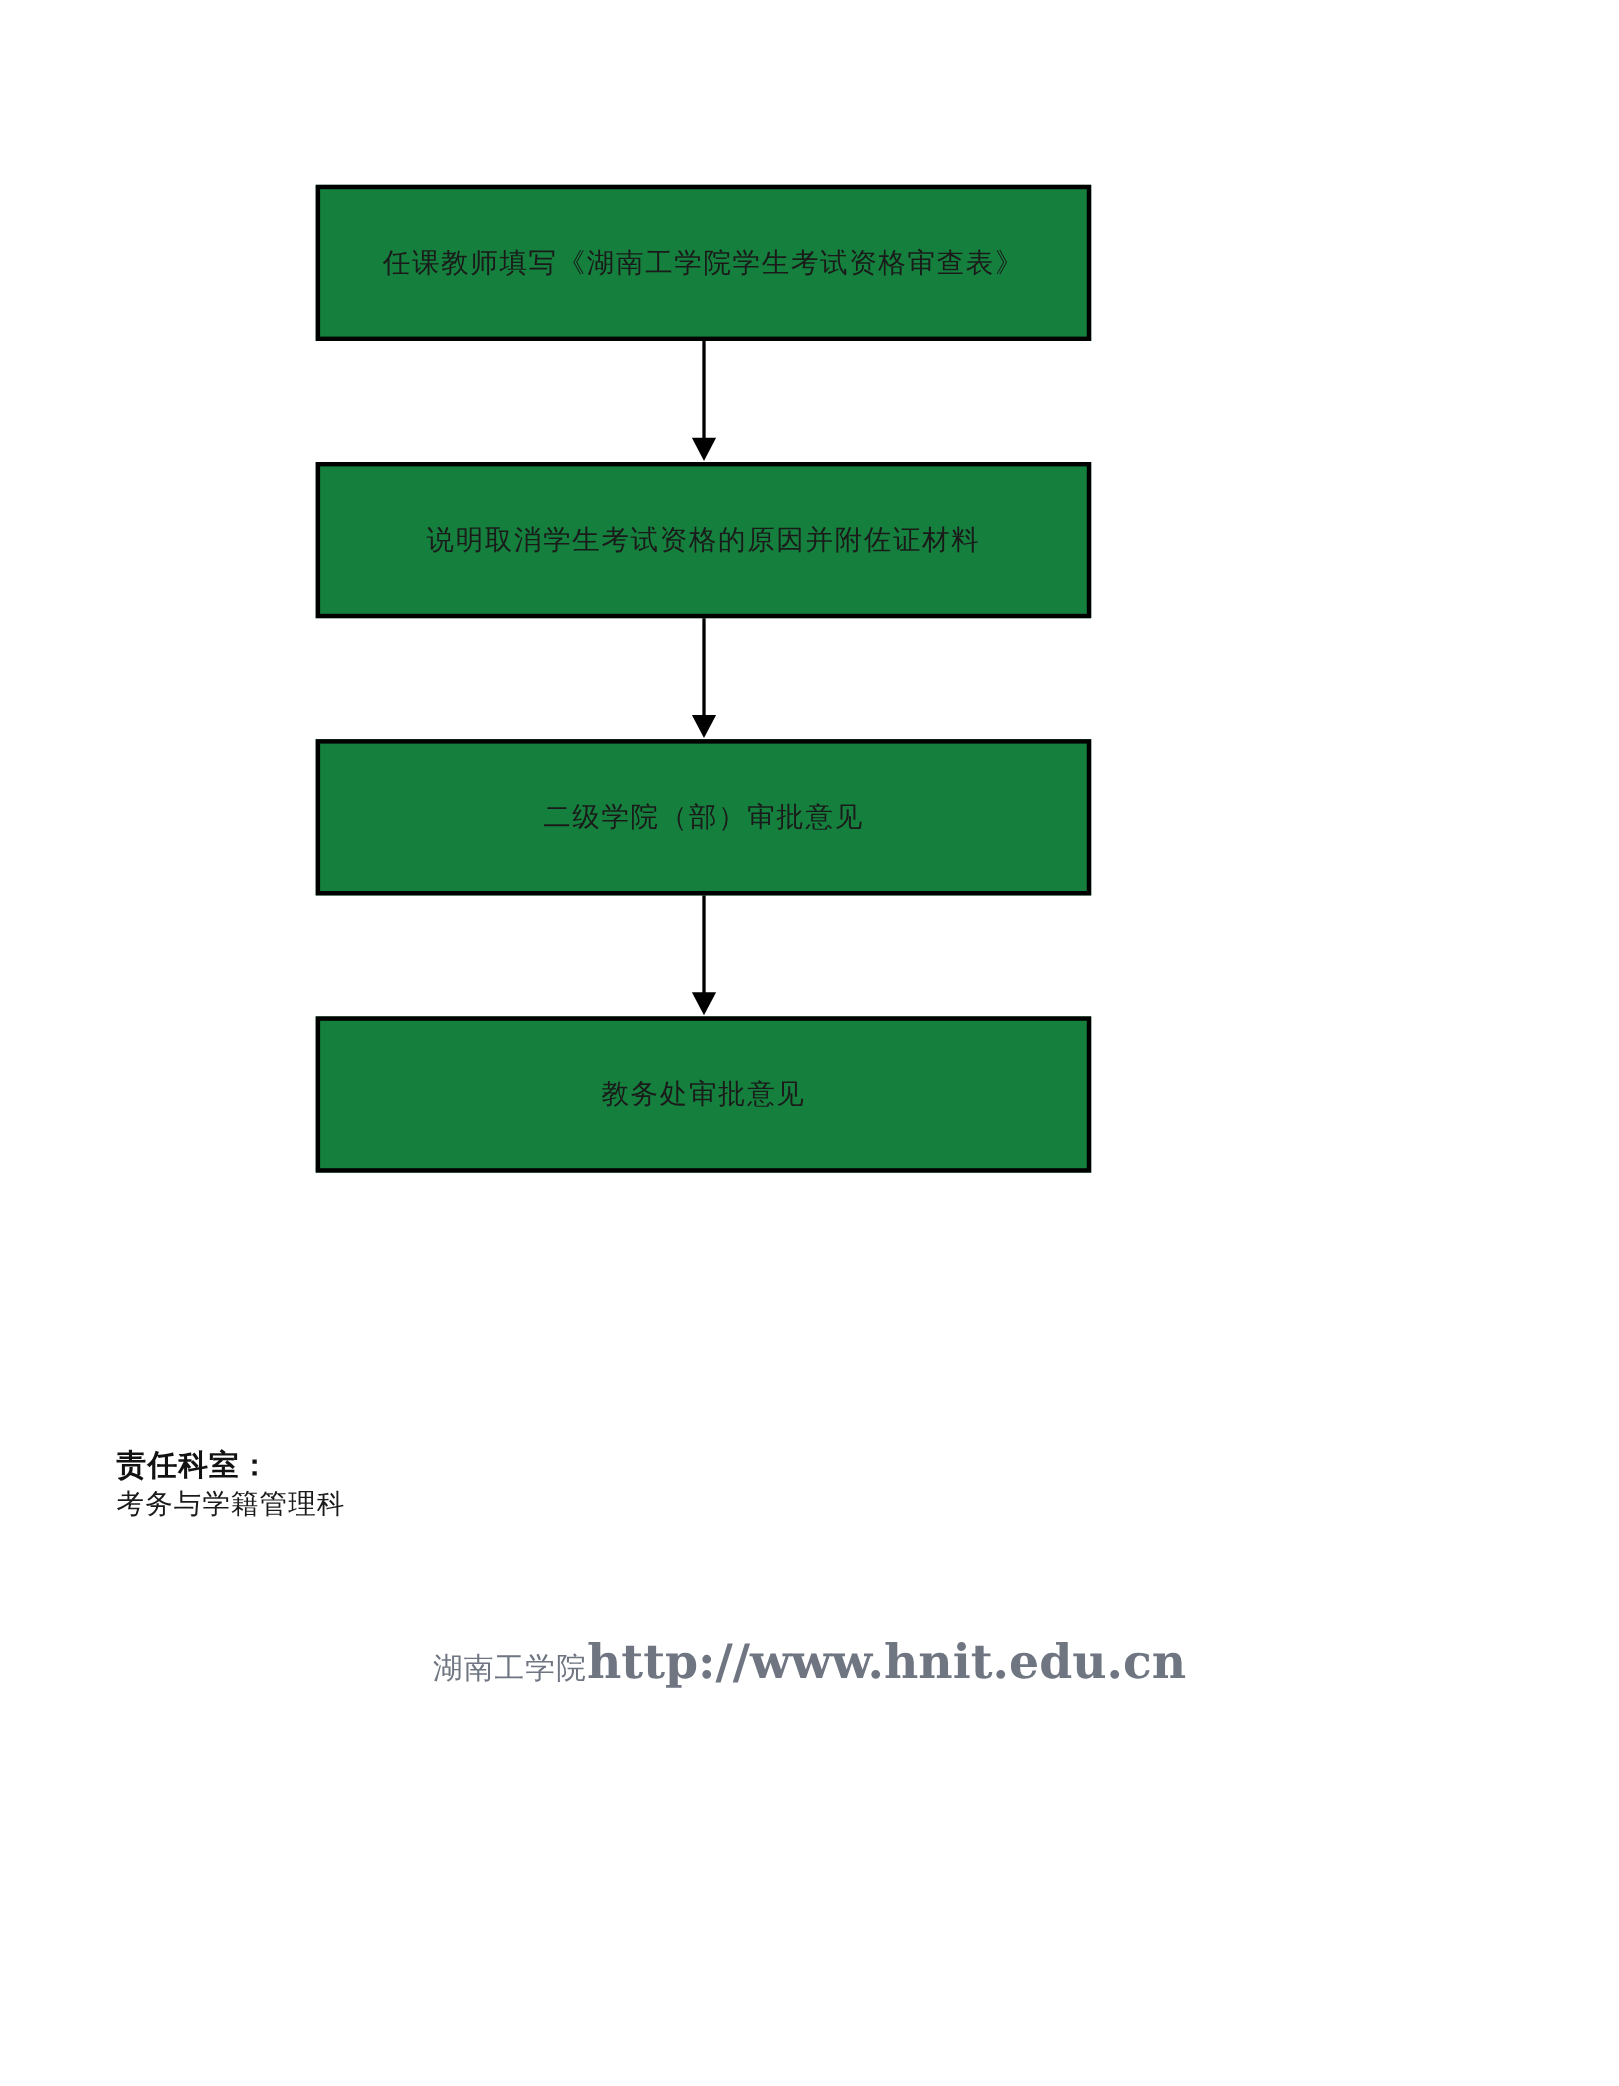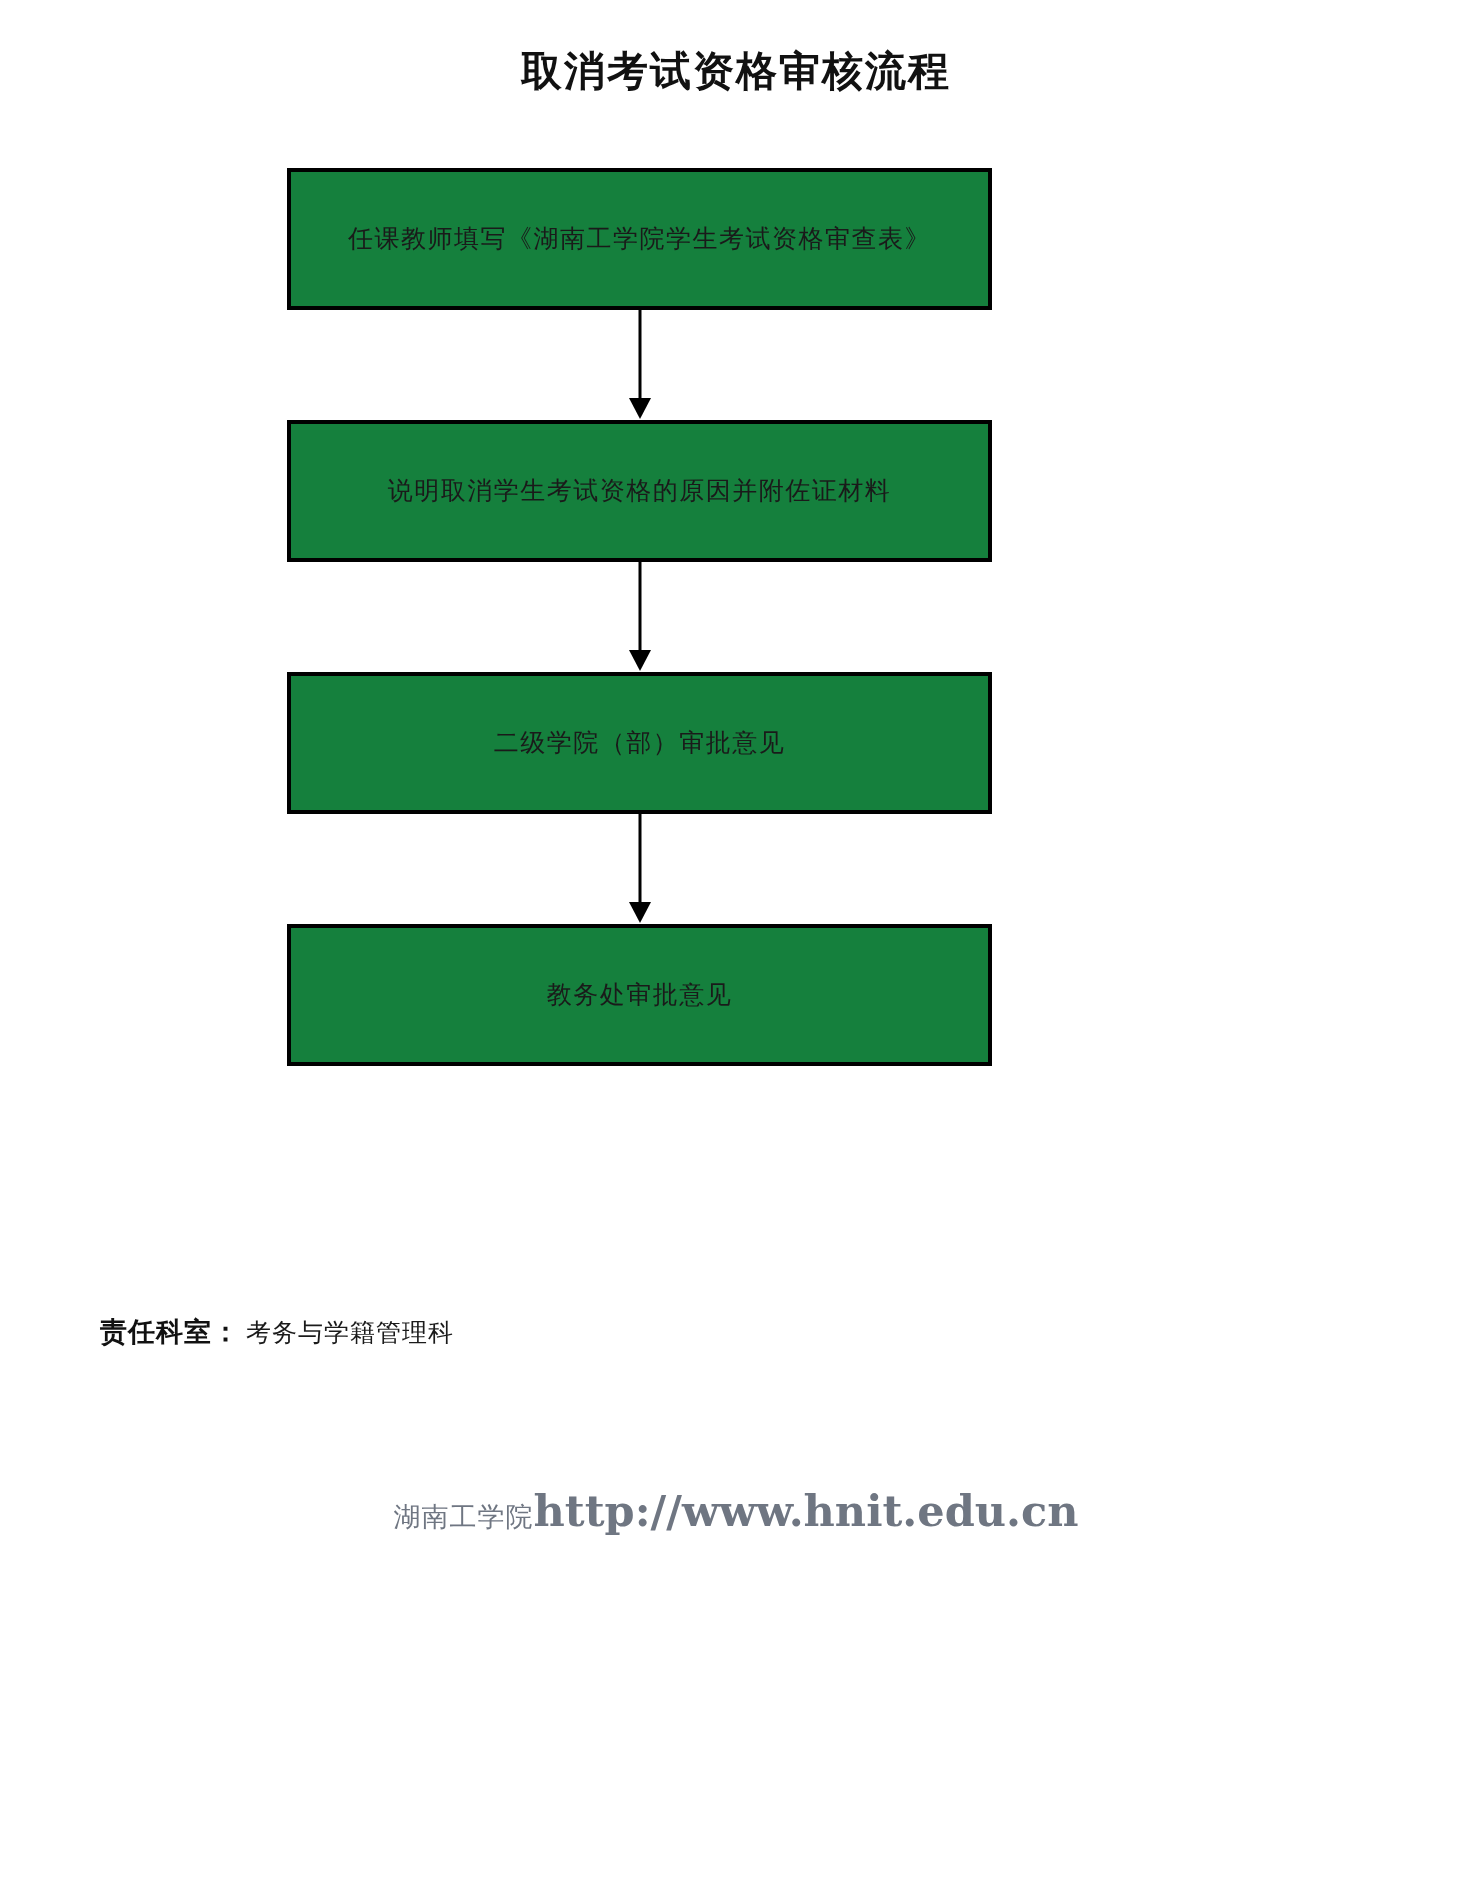--- a/index.html
+++ b/index.html
@@ -101,21 +101,21 @@
     left: 0;
     width: 1472px;
     height: 46px;
   }
   .footer-item {
     position: absolute;
     display: flex;
     align-items: baseline;
     white-space: nowrap;
   }
-  .footer-item.dept { left: 100px; }
+  .footer-item.dept { left: 100px; flex-direction: column; }
   .footer-item.phone { left: 782px; }
 
   .footer-key {
     font-size: 27px;
     font-weight: bold;
     color: #111111;
     letter-spacing: 1px;
     font-family: "DejaVu Sans", "Liberation Sans", sans-serif;
   }
   .footer-val {
@@ -152,21 +152,20 @@
     font-family: "DejaVu Serif", "Liberation Serif", serif;
     font-weight: bold;
     letter-spacing: 0px;
   }
 </style>
 </head>
 <body>
 
 <div class="page">
 
-  <div class="doc-title">取消考试资格审核流程</div>
 
   <div class="flow">
 
     <div class="flow-box b1">
       <span class="label">任课教师填写《湖南工学院学生考试资格审查表》</span>
     </div>
 
     <div class="connector">
       <div class="stem"></div>
       <div class="head"></div>

